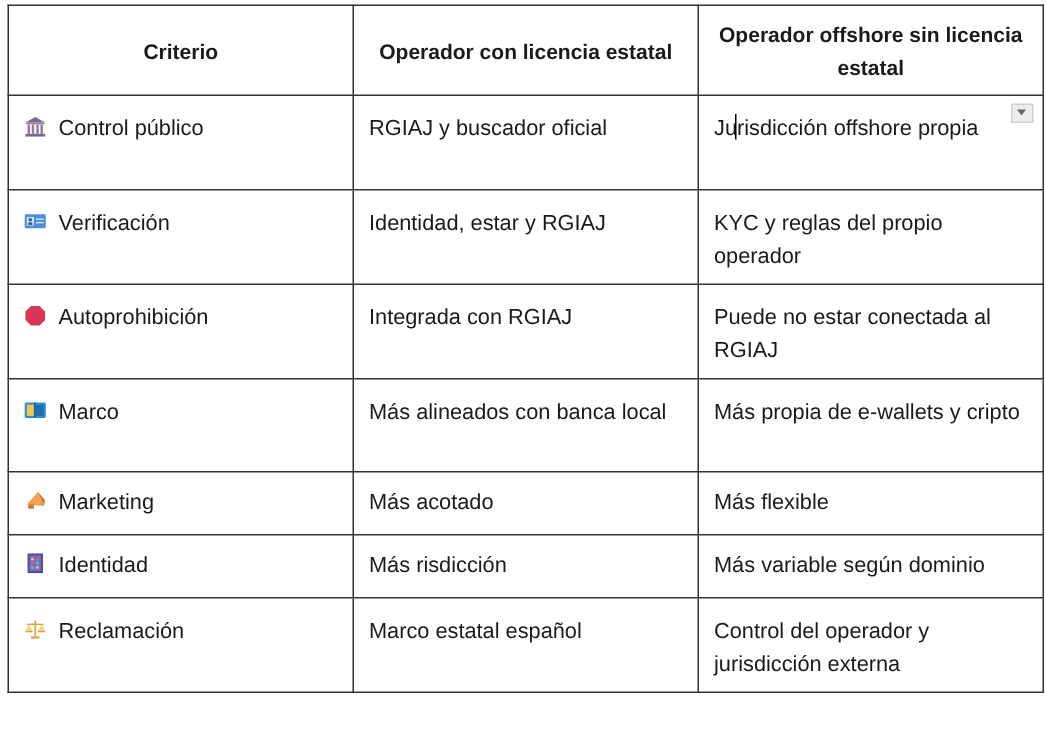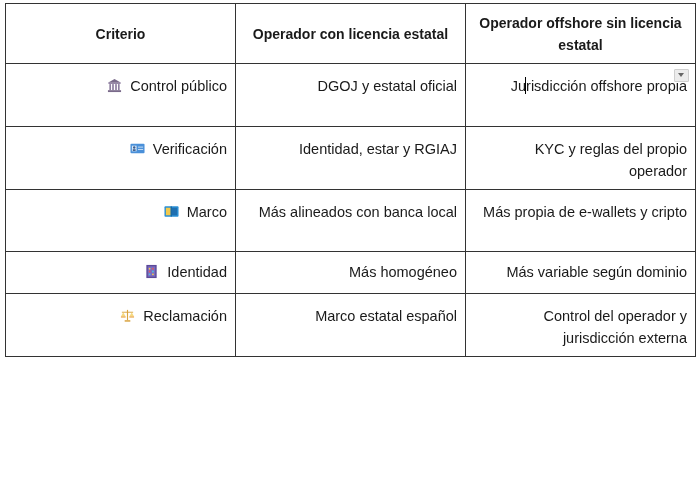--- a/index.html
+++ b/index.html
@@ -24,21 +24,21 @@
       width: 690px;
       border-collapse: collapse;
       table-layout: fixed;
       font-size: 14.5px;
     }
     table.cmp td, table.cmp th {
       border: 1.5px solid #333333;
       vertical-align: top;
       padding: 0 8px 0 10px;
       line-height: 22px;
-      text-align: right;
+      text-align: left;
       font-weight: normal;
     }
     table.cmp th {
       font-weight: bold;
       text-align: center;
       vertical-align: middle;
       font-size: 14px;
       padding: 0 8px;
     }
     col.c1 { width: 230px; }
@@ -116,21 +116,21 @@
                   <rect x="2.5" y="6.5" width="1.8" height="6.5" fill="#8e7ea0"></rect>
                   <rect x="5.5" y="6.5" width="1.8" height="6.5" fill="#8e7ea0"></rect>
                   <rect x="8.7" y="6.5" width="1.8" height="6.5" fill="#8e7ea0"></rect>
                   <rect x="11.7" y="6.5" width="1.8" height="6.5" fill="#8e7ea0"></rect>
                   <rect x="1" y="13" width="14" height="2" fill="#7a6a8a"></rect>
                 </svg>
         </span><span>Control público</span>
       </div>
           </td>
       <td>
-            <div class="cell-in"><span>DGOJ y estatal oficial</span></div>
+            <div class="cell-in"><span>RGIAJ y buscador oficial</span></div>
           </td>
       <td class="rel">
             <div class="cell-in">
         <span>Ju</span><span class="caret"></span><span>risdicción offshore propia</span>
       </div>
         <span class="dropdown-btn"></span>
       </td>
     </tr>
 
     <tr class="r-tall">
@@ -149,20 +149,37 @@
       </div>
           </td>
       <td>
             <div class="cell-in"><span>Identidad, estar y RGIAJ</span></div>
           </td>
       <td>
             <div class="cell-in"><span>KYC y reglas del propio operador</span></div>
           </td>
     </tr>
 
+    <tr class="r-tall">
+      <td>
+            <div class="cell-in">
+        <span class="icon">
+          <svg viewBox="0 0 16 16">
+                  <polygon points="5,1 11,1 15,5 15,11 11,15 5,15 1,11 1,5" fill="#d9355a"></polygon>
+                </svg>
+        </span><span>Autoprohibición</span>
+      </div>
+          </td>
+      <td>
+            <div class="cell-in"><span>Integrada con RGIAJ</span></div>
+          </td>
+      <td>
+            <div class="cell-in"><span>Puede no estar conectada al RGIAJ</span></div>
+          </td>
+    </tr>
 
     <tr class="r-mid">
       <td>
             <div class="cell-in">
         <span class="icon">
           <svg viewBox="0 0 16 16">
                   <rect x="0.5" y="2.5" width="15" height="11" rx="1" fill="#2a8fd4"></rect>
                   <rect x="2" y="4" width="5" height="8" fill="#f2c94c"></rect>
                   <rect x="8.5" y="4" width="5.5" height="8" fill="#1f6fb0"></rect>
                   <rect x="7.2" y="2.5" width="1" height="11" fill="#155a90"></rect>
@@ -172,40 +189,59 @@
           </td>
       <td>
             <div class="cell-in"><span>Más alineados con banca local</span></div>
           </td>
       <td>
             <div class="cell-in"><span>Más propia de e-wallets y cripto</span></div>
           </td>
     </tr>
 
 
+    <tr class="r-short">
+      <td>
+            <div class="cell-in">
+        <span class="icon">
+          <svg viewBox="0 0 16 16">
+                  <polygon points="2,11 10,2 14,12" fill="#f0a050"></polygon>
+                  <polygon points="10,2 14,12 15,8" fill="#d07a30"></polygon>
+                  <rect x="3" y="11" width="4" height="3" fill="#c8733a"></rect>
+                </svg>
+        </span><span>Marketing</span>
+      </div>
+          </td>
+      <td>
+            <div class="cell-in"><span>Más acotado</span></div>
+          </td>
+      <td>
+            <div class="cell-in"><span>Más flexible</span></div>
+          </td>
+    </tr>
 
     <tr class="r-short">
       <td>
             <div class="cell-in">
         <span class="icon">
           <svg viewBox="0 0 16 16">
                   <rect x="2.5" y="1" width="11" height="14" fill="#5b4a9a"></rect>
                   <rect x="4" y="2.5" width="8" height="11" fill="#7b6cc0"></rect>
                   <circle cx="6" cy="5" r="1" fill="#f2c94c"></circle>
                   <circle cx="9.5" cy="5" r="1" fill="#e05a5a"></circle>
                   <circle cx="6" cy="8" r="1" fill="#e05a5a"></circle>
                   <circle cx="9.5" cy="8" r="1" fill="#4cc0e0"></circle>
                   <circle cx="6" cy="11" r="1" fill="#4cc0e0"></circle>
                   <circle cx="9.5" cy="11" r="1" fill="#f2c94c"></circle>
                 </svg>
         </span><span>Identidad</span>
       </div>
           </td>
       <td>
-            <div class="cell-in"><span>Más homogéneo</span></div>
+            <div class="cell-in"><span>Más risdicción</span></div>
           </td>
       <td>
             <div class="cell-in"><span>Más variable según dominio</span></div>
           </td>
     </tr>
 
     <tr class="r-last">
       <td>
             <div class="cell-in">
         <span class="icon">

